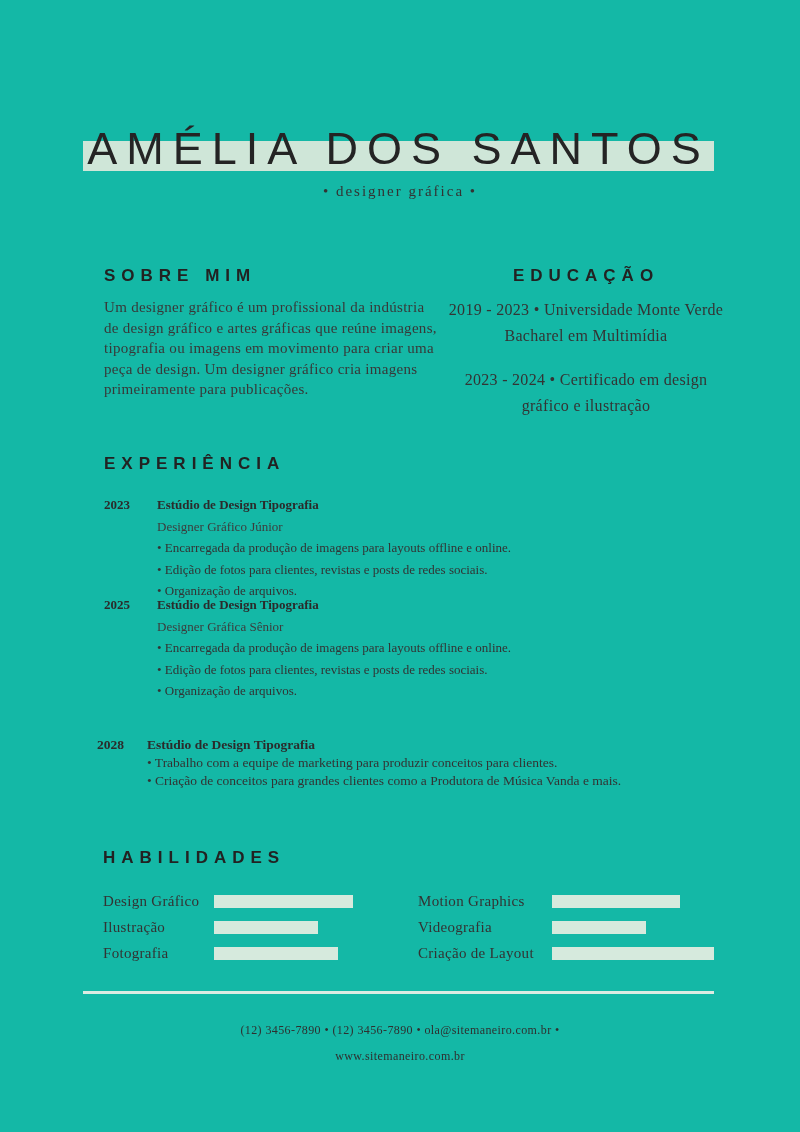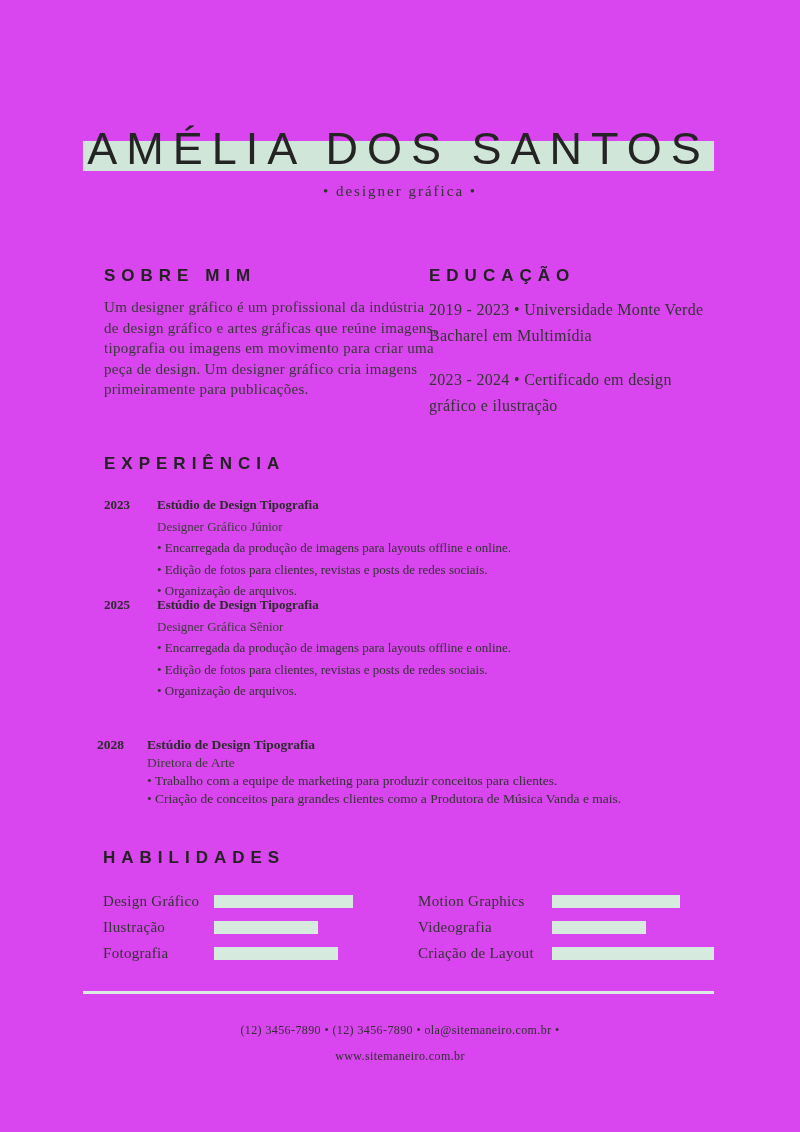--- a/index.html
+++ b/index.html
@@ -4,21 +4,21 @@
 <style>
   html, body {
     margin: 0;
     padding: 0;
     background: #ffffff;
   }
   .page {
     position: relative;
     width: 800px;
     height: 1132px;
-    background: #d946ef;
+    background: #14b8a6;
     overflow: hidden;
     font-family: "Liberation Serif", serif;
     color: #2e2e2e;
   }
 
   
   .band {
     position: absolute;
     left: 83px;
     top: 141px;
@@ -75,23 +75,24 @@
     margin: 11px 0 0 0;
     font-size: 15px;
     line-height: 20.5px;
     letter-spacing: 0.3px;
     color: #383838;
   }
 
   
   .education {
     position: absolute;
-    left: 429px;
+    left: 447px;
     top: 266px;
     width: 278px;
+    text-align: center;
   }
   .education .edu-item {
     margin: 11px 0 0 0;
     font-size: 16px;
     line-height: 26px;
     letter-spacing: 0.3px;
     color: #343434;
   }
   .education .edu-item + .edu-item {
     margin-top: 18px;
@@ -233,21 +234,20 @@
       <div class="bullet">• Encarregada da produção de imagens para layouts offline e online.</div>
       <div class="bullet">• Edição de fotos para clientes, revistas e posts de redes sociais.</div>
       <div class="bullet">• Organização de arquivos.</div>
     </div>
   </div>
 
   <div class="entry entry-3">
     <div class="year">2028</div>
     <div class="entry-body">
       <div class="company">Estúdio de Design Tipografia</div>
-      <div class="role">Diretora de Arte</div>
       <div class="bullet">• Trabalho com a equipe de marketing para produzir conceitos para clientes.</div>
       <div class="bullet">• Criação de conceitos para grandes clientes como a Produtora de Música Vanda e mais.</div>
     </div>
   </div>
 
   <h2 class="sec-heading skills-heading">HABILIDADES</h2>
 
   <div class="skills-grid">
     <div class="skill-row">
       <div class="skill-cell left">

